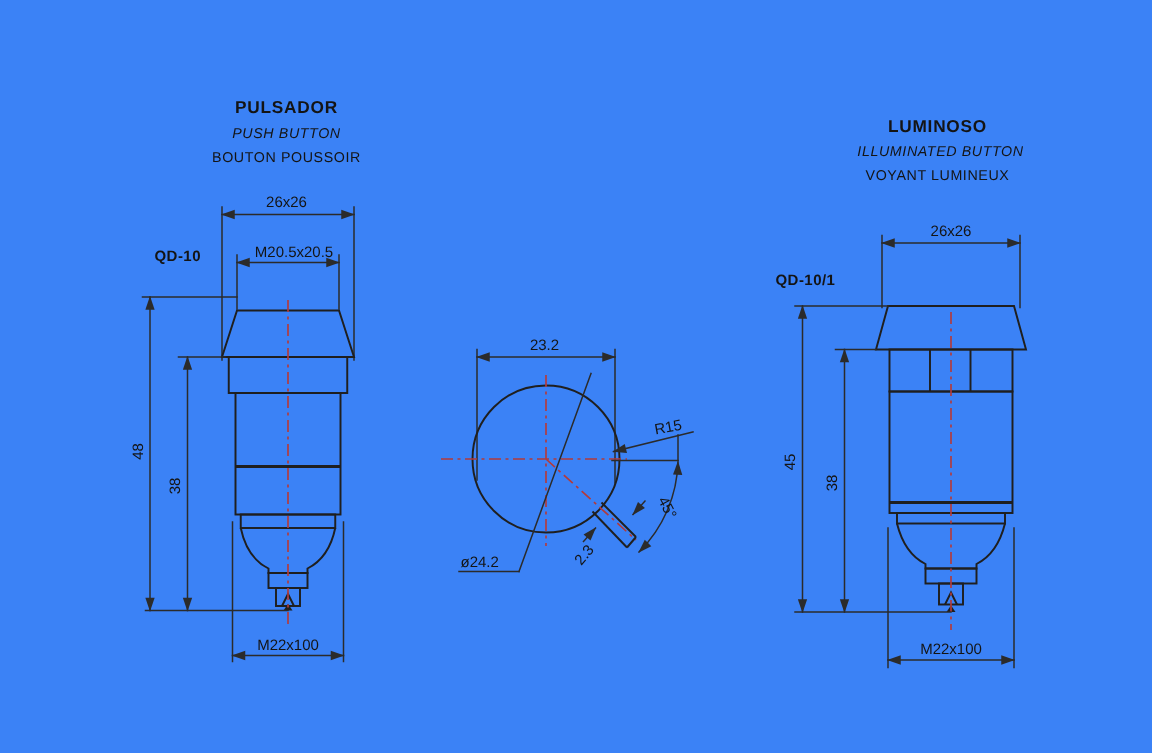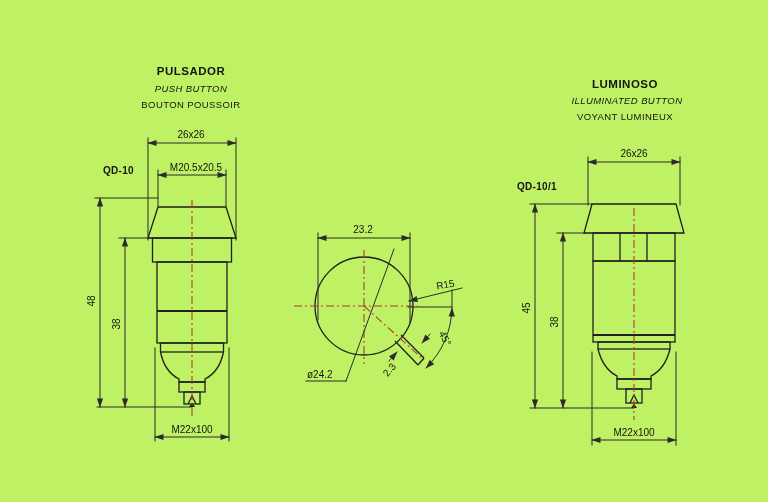--- a/index.html
+++ b/index.html
@@ -1,16 +1,16 @@
 <!DOCTYPE html>
 <html><head>
 <meta charset="utf-8">
 <style>
   html,body{margin:0;padding:0;background:#ffffff;}
-  .page{width:768px;height:502px;background:#bef264;position:relative;overflow:hidden;}
+  .page{width:768px;height:502px;background:#3b82f6;position:relative;overflow:hidden;}
   svg{display:block;}
   svg text{fill:#141414;font-family:"Liberation Sans",sans-serif;}
   .ttl{font-size:11.5px;font-weight:bold;letter-spacing:.5px;}
   .sub{font-size:9.5px;letter-spacing:.4px;}
   .it{font-style:italic;}
   .mdl{font-size:10px;font-weight:bold;letter-spacing:.3px;}
   .dim{font-size:10px;}
   .ln{stroke:#2b2b2b;stroke-width:1;fill:none;stroke-linecap:square;}
   .ob{stroke:#1f1f1f;stroke-width:1.3;fill:none;stroke-linejoin:miter;}
   .thk{stroke-width:2;}

